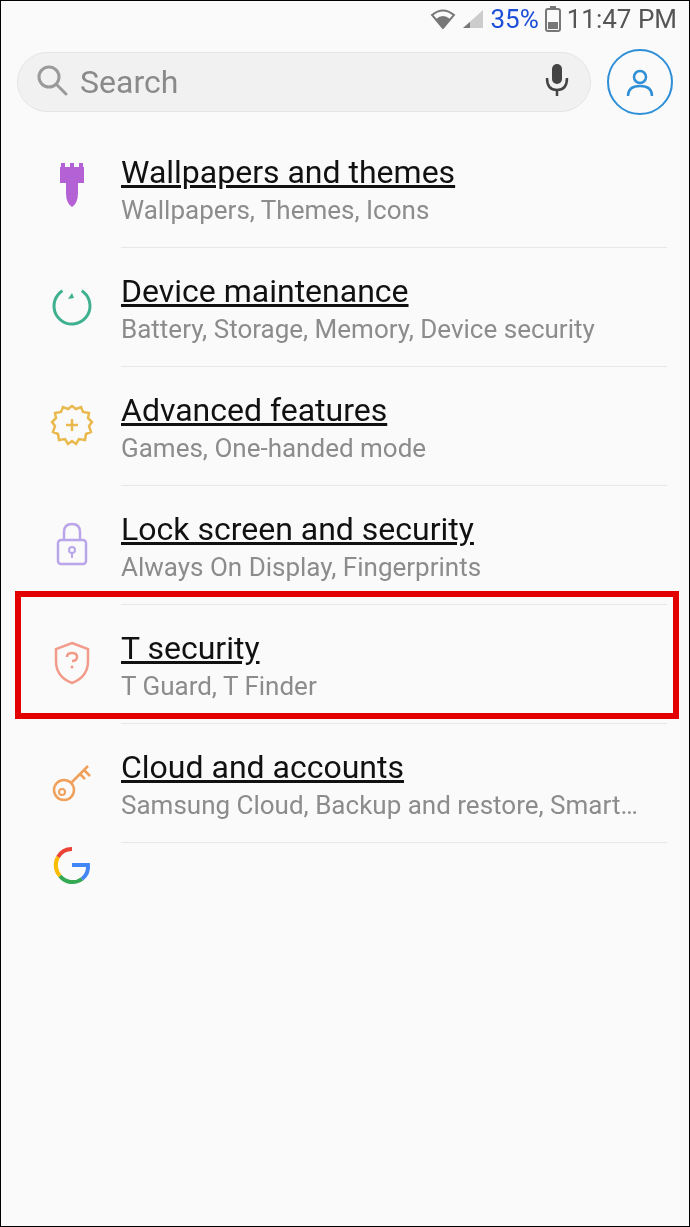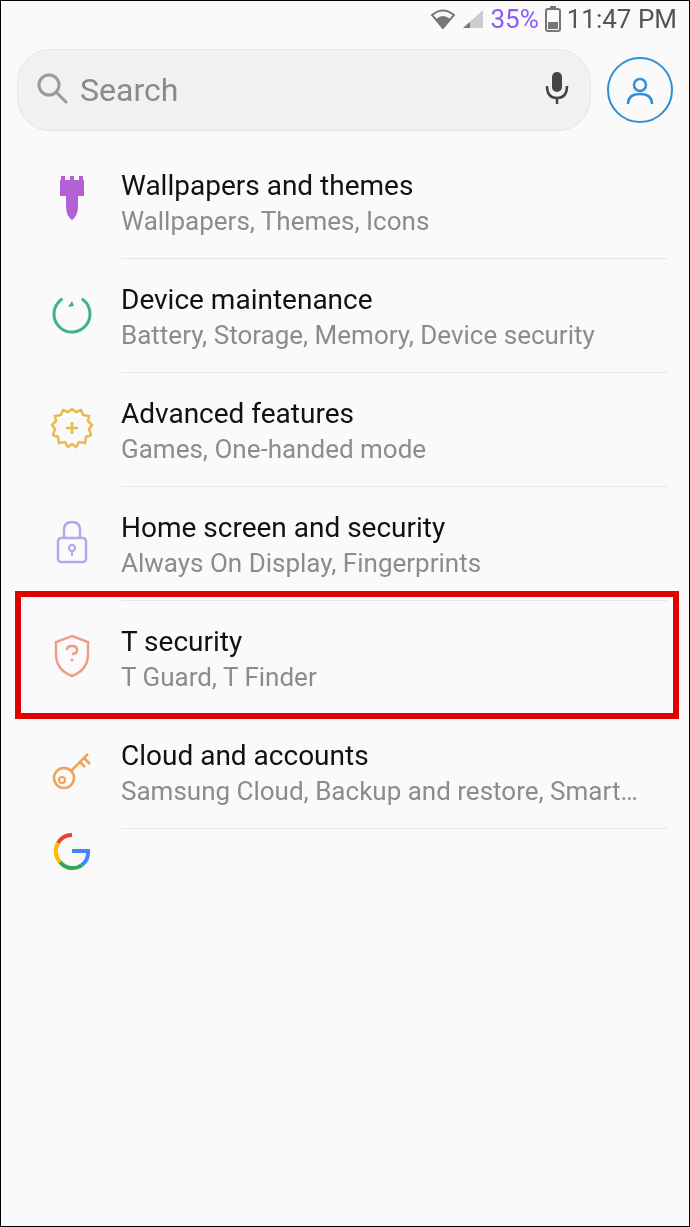--- a/index.html
+++ b/index.html
@@ -15,31 +15,31 @@
 .status-bar {
   height: 36px;
   display: flex;
   justify-content: flex-end;
   align-items: center;
   padding: 0 12px;
   gap: 6px;
   font-size: 26px;
   color: #555;
 }
-.status-bar .battery-pct { color:#8b5cf6; }
+.status-bar .battery-pct { color:#1d4ed8; }
 .status-bar svg { display:block; }
 .search-row {
   display: flex;
   align-items: center;
   padding: 12px 16px 14px 16px;
   gap: 16px;
 }
 .search-box {
   flex: 1;
-  height: 82px;
+  height: 60px;
   border-radius: 33px;
   background: #f1f1f1;
   border: 1px solid #e5e5e5;
   display: flex;
   align-items: center;
   padding: 0 20px 0 18px;
   gap: 12px;
 }
 .search-box .search-txt {
   flex: 1;
@@ -71,23 +71,24 @@
   align-items: center;
 }
 .item .text-slot {
   flex: 1;
   padding: 24px 0 22px 0;
   border-bottom: 1px solid #e7e7e7;
   min-width: 0;
 }
 .item:last-child .text-slot { border-bottom: none; }
 .title {
-  font-size: 28px;
+  font-size: 32px;
   color: #111;
   margin-bottom: 4px;
+  text-decoration: underline;
 }
 .sub {
   font-size: 26px;
   color: #8c8c8c;
   white-space: nowrap;
   overflow: hidden;
   text-overflow: ellipsis;
 }
 .partial-item {
   display: flex;
@@ -228,21 +229,21 @@
       <span>
         <svg width="40" height="48" viewBox="0 0 40 48">
             <rect x="6" y="20" width="28" height="24" rx="3" fill="none" stroke="#b9a6ea" stroke-width="2.5"></rect>
             <path d="M12 20 L12 12 Q12 4 20 4 Q28 4 28 12 L28 20" fill="none" stroke="#b9a6ea" stroke-width="2.5"></path>
             <circle cx="20" cy="30" r="3" fill="none" stroke="#b9a6ea" stroke-width="2"></circle>
             <line x1="20" y1="33" x2="20" y2="38" stroke="#b9a6ea" stroke-width="2"></line>
           </svg>
       </span>
     </div>
     <div class="text-slot">
-      <div class="title">Home screen and security</div>
+      <div class="title">Lock screen and security</div>
       <div class="sub">Always On Display, Fingerprints</div>
     </div>
   </div>
 
   <div class="item">
     <div class="icon-slot">
       <span>
         <svg width="42" height="48" viewBox="0 0 42 48">
             <path d="M21 4 L37 10 L37 22 Q37 38 21 44 Q5 38 5 22 L5 10 Z" fill="none" stroke="#f29b8b" stroke-width="2.5"></path>
             <path d="M16 18 Q16 14 21 14 Q26 14 26 18 Q26 22 21 22" fill="none" stroke="#f29b8b" stroke-width="2.5"></path>

